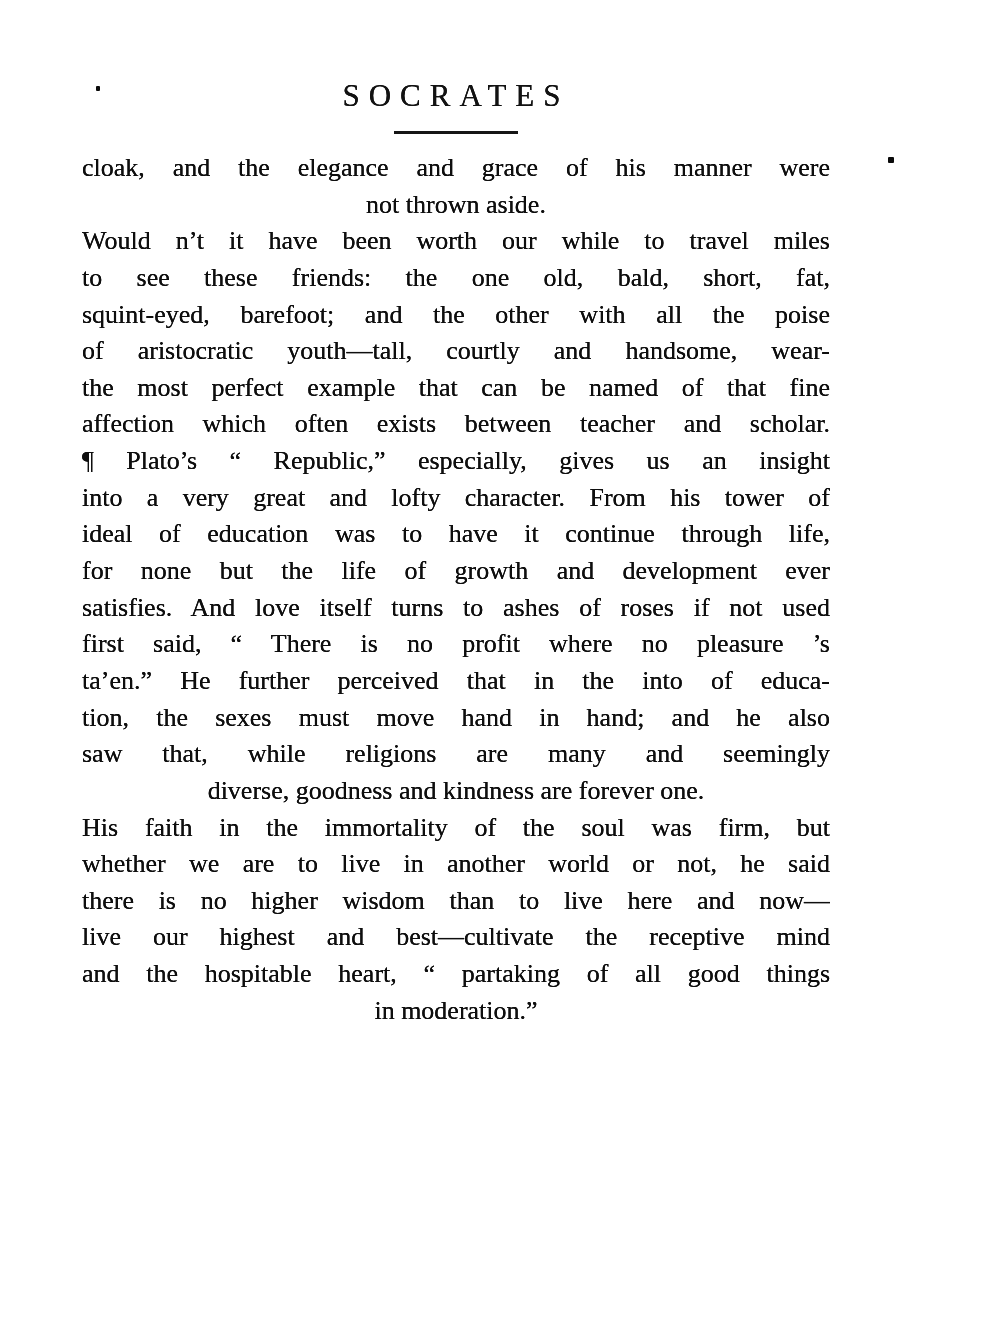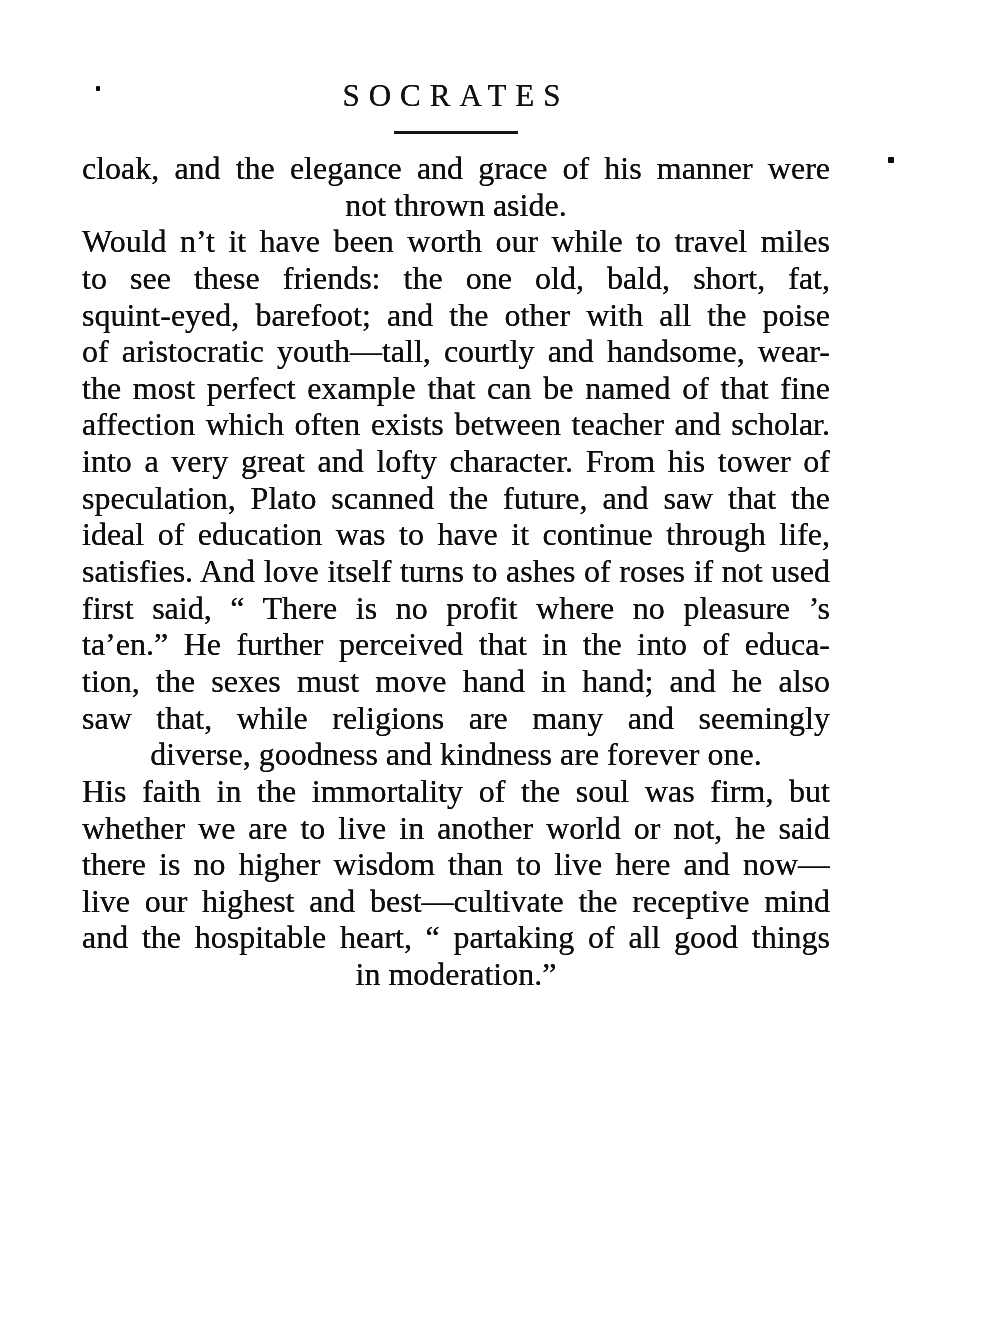--- a/index.html
+++ b/index.html
@@ -35,21 +35,21 @@
     left: 394px;
     width: 124px;
     height: 3px;
     background: #151515;
   }
   .body-text {
     position: absolute;
     top: 150px;
     left: 82px;
     width: 748px;
-    font-size: 32px;
+    font-size: 26px;
     line-height: 36.65px;
     text-shadow: 0 0 0.5px #000;
   }
   .line {
     height: 36.65px;
     overflow: hidden;
     text-align: center;
     white-space: normal;
   }
   .line.j {
@@ -85,23 +85,24 @@
 
   <div class="body-text">
       <div class="line j">cloak, and the elegance and grace of his manner were</div>
       <div class="line">not thrown aside.</div>
       <div class="line j">Would n’t it have been worth our while to travel miles</div>
       <div class="line j">to see these friends: the one old, bald, short, fat,</div>
       <div class="line j">squint-eyed, barefoot; and the other with all the poise</div>
       <div class="line j">of aristocratic youth—tall, courtly and handsome, wear-</div>
       <div class="line j">the most perfect example that can be named of that fine</div>
       <div class="line j">affection which often exists between teacher and scholar.</div>
+      <div class="line j">¶ Plato’s “ Republic,” especially, gives us an insight</div>
       <div class="line j">into a very great and lofty character. From his tower of</div>
-      <div class="line j">speculation, Plato scanned the future, and saw that the</div>
       <div class="line j">ideal of education was to have it continue through life,</div>
+      <div class="line j">for none but the life of growth and development ever</div>
       <div class="line j">satisfies. And love itself turns to ashes of roses if not used</div>
       <div class="line j">first said, “ There is no profit where no pleasure ’s</div>
       <div class="line j">ta’en.” He further perceived that in the into of educa-</div>
       <div class="line j">tion, the sexes must move hand in hand; and he also</div>
       <div class="line j">saw that, while religions are many and seemingly</div>
       <div class="line">diverse, goodness and kindness are forever one.</div>
       <div class="line j">His faith in the immortality of the soul was firm, but</div>
       <div class="line j">whether we are to live in another world or not, he said</div>
       <div class="line j">there is no higher wisdom than to live here and now—</div>
       <div class="line j">live our highest and best—cultivate the receptive mind</div>

